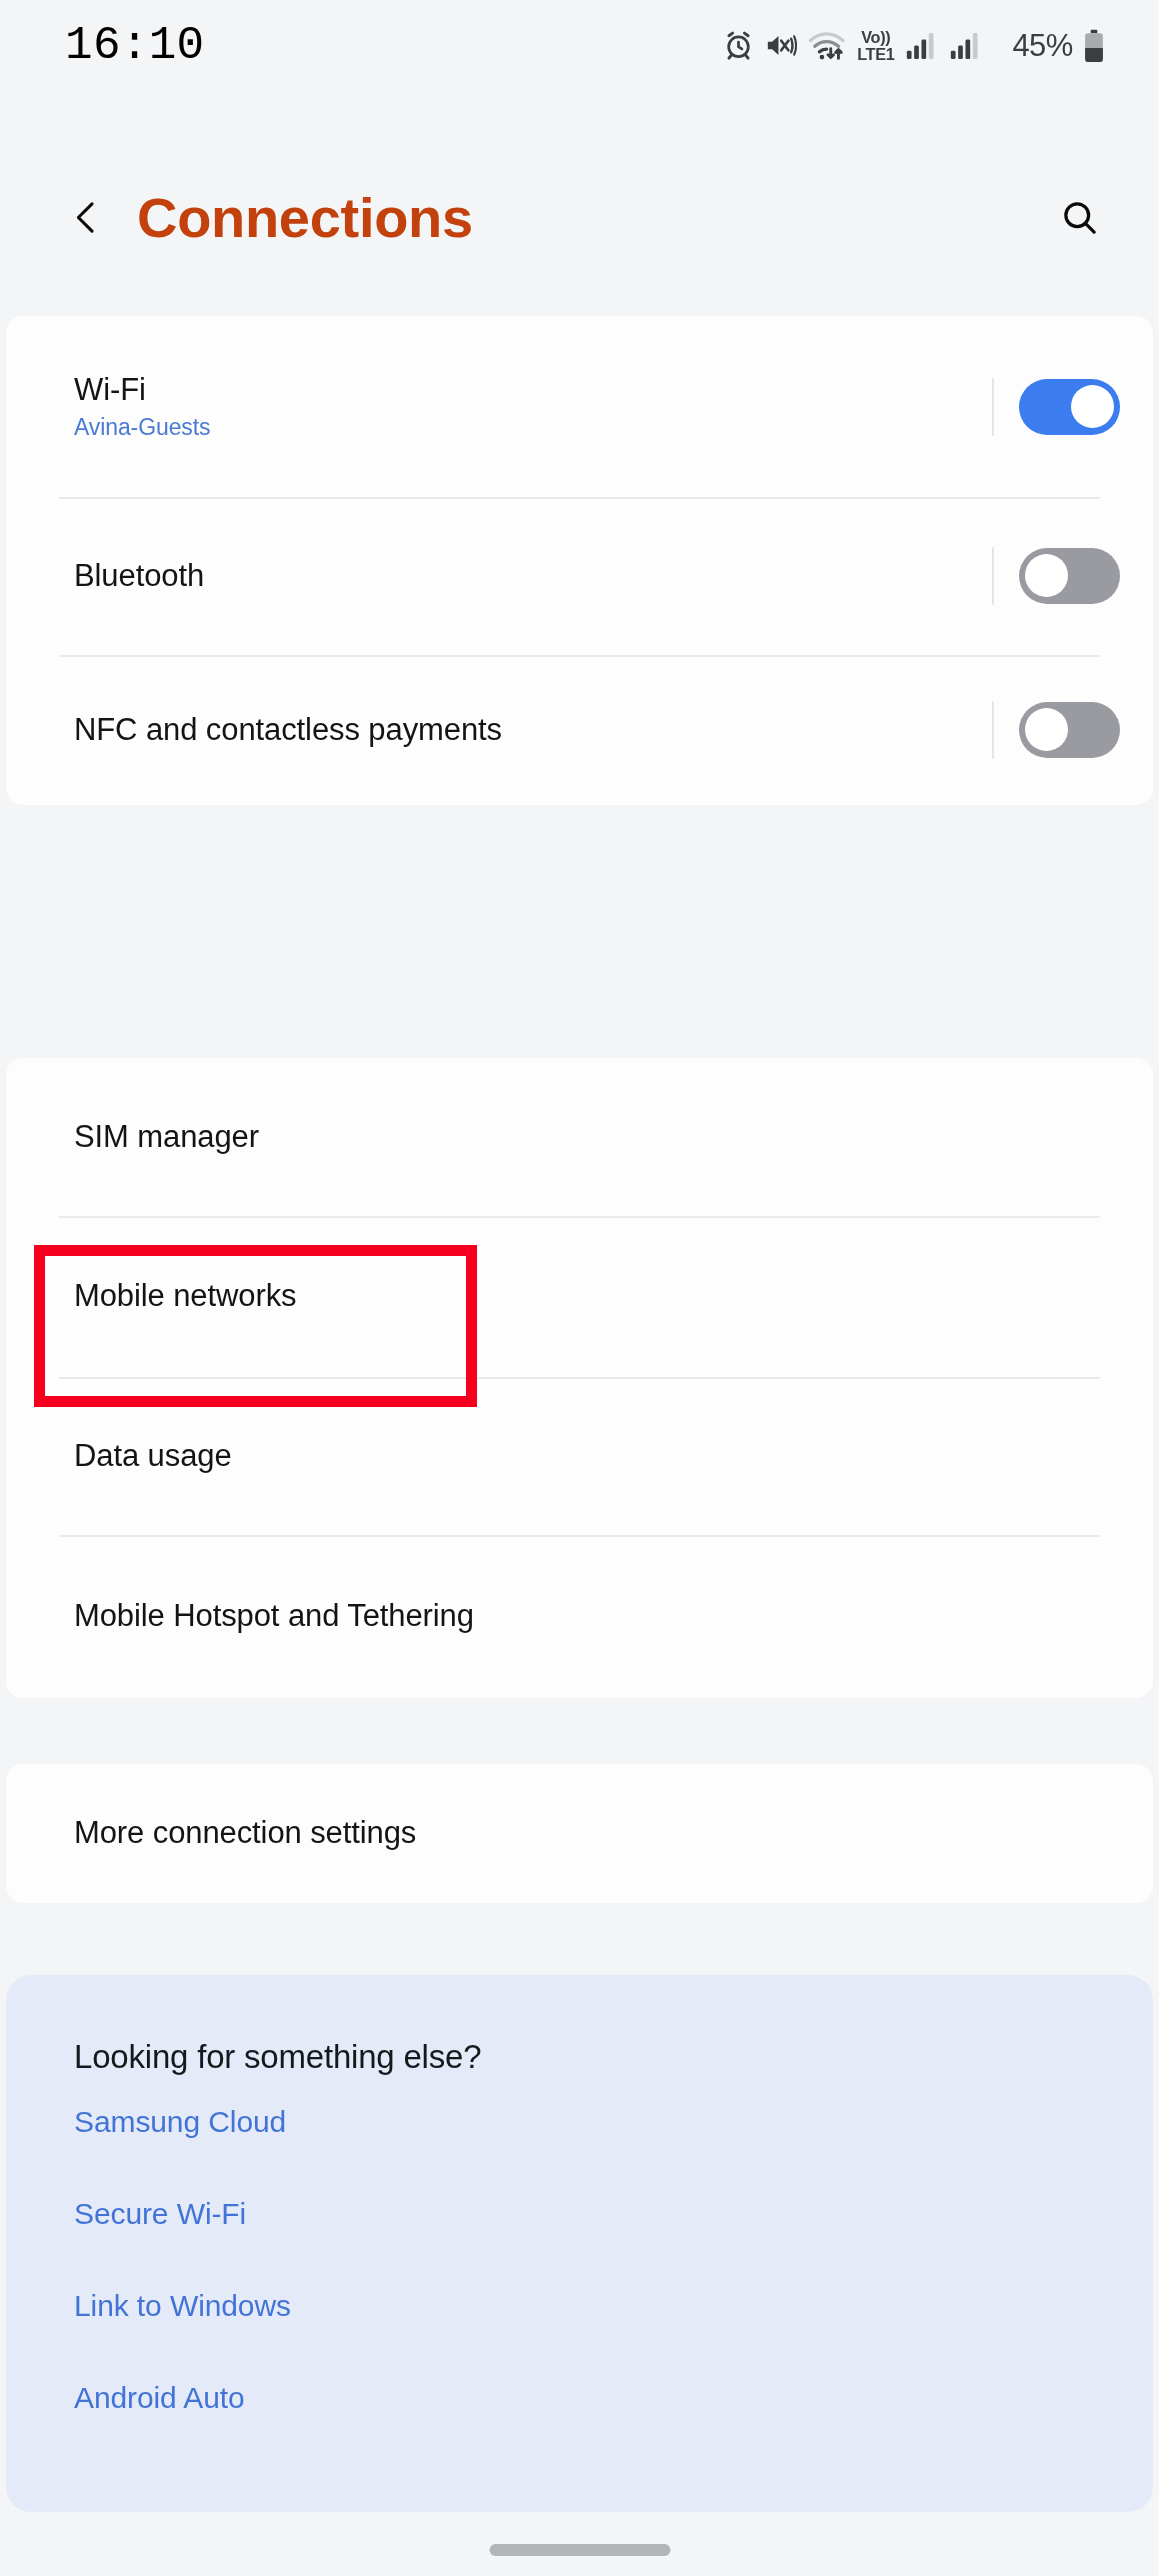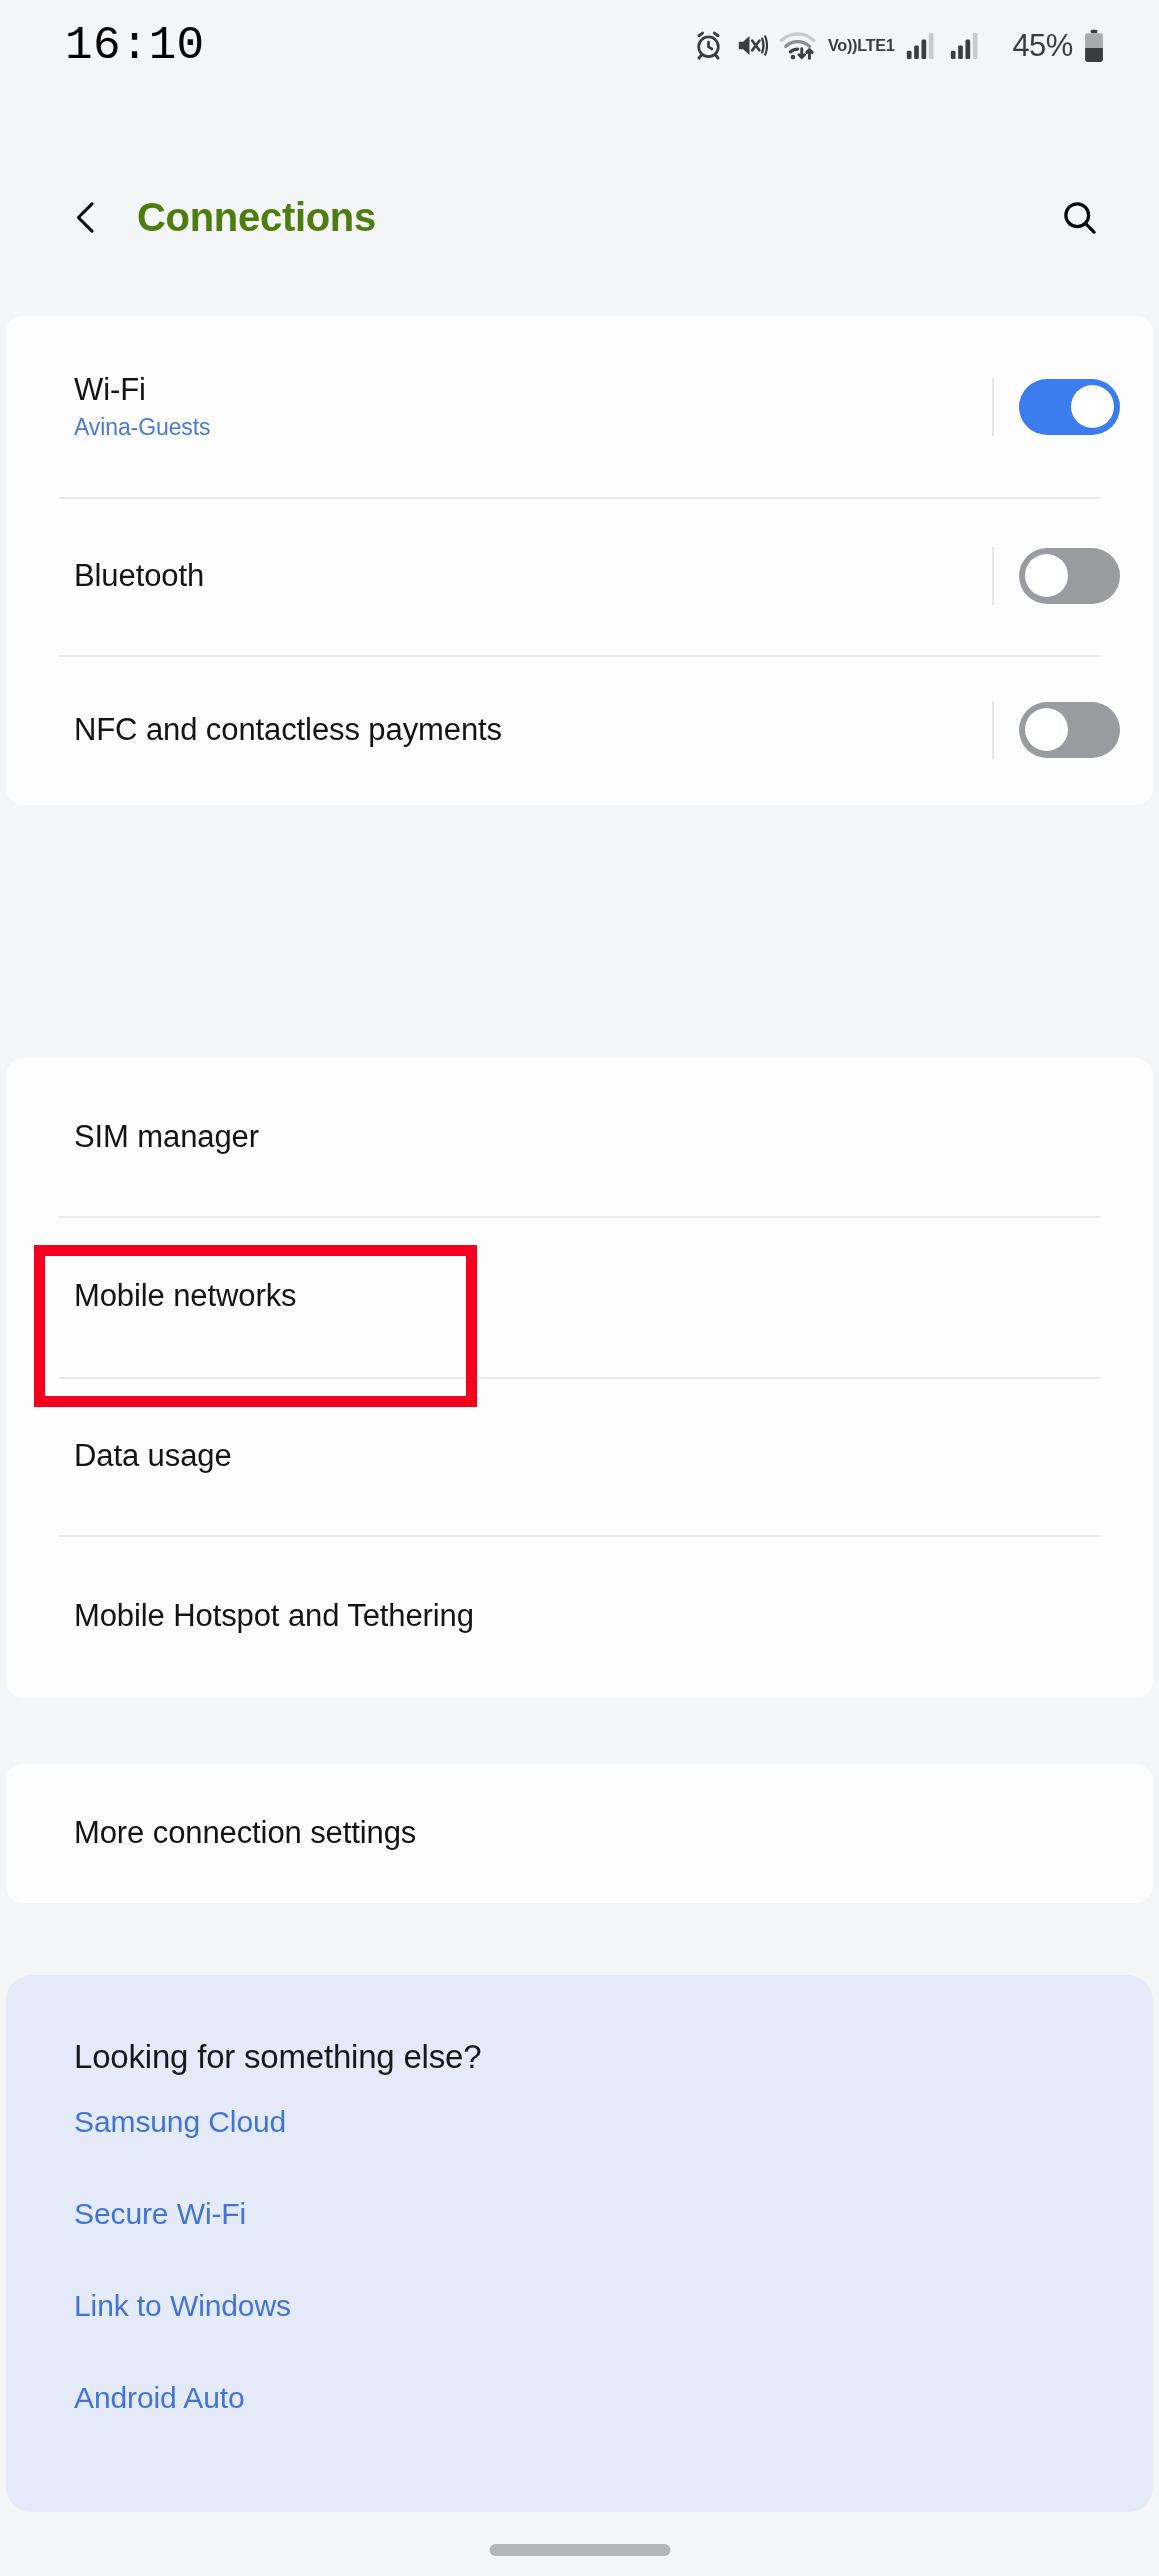--- a/index.html
+++ b/index.html
@@ -14,32 +14,32 @@
   
   .statusbar {
     position:absolute; left:0; top:0; width:1159px; height:91px;
     display:flex; align-items:center; justify-content:space-between;
     padding:0 54px 0 65px;
   }
   .status-time { font-size:46px; color:#000000; letter-spacing:0.3px; font-weight:400;font-family:Liberation Mono, monospace; }
   .status-icons { display:flex; align-items:center; gap:10.3px; }
   .status-icons svg { display:block; }
   .battery-pct { font-size:31px; color:#3b3d40; margin-left:19px; letter-spacing:-0.6px; }
-  .volte-block { display:flex; flex-direction:row; align-items:center; line-height:1; margin-left:-2.4px;}
+  .volte-block { display:flex; flex-direction:column; align-items:center; line-height:1; margin-left:-2.4px;}
   .volte-top { font-size:16.3px; color:#3b3d40; font-weight:600; letter-spacing:-0.3px;}
   .volte-bot { font-size:16.3px; color:#3b3d40; font-weight:700; letter-spacing:-0.3px;}
 
   
   .header {
     position:absolute; left:0; top:169px; width:1159px; height:97px;
     display:flex; align-items:center; padding:0 52px 0 58px;
   }
   .back-btn { width:56px; height:56px; display:flex; align-items:center; justify-content:center; cursor:pointer; }
   .page-title {
-    font-size:40px; font-weight:700; color:#4d7c0f; margin-left:23px; letter-spacing:-0.3px;
+    font-size:56px; font-weight:700; color:#c2410c; margin-left:23px; letter-spacing:-0.3px;
   }
   .spacer { flex:1; }
   .search-btn { width:56px; height:56px; display:flex; align-items:center; justify-content:center; cursor:pointer; }
 
   
   .card {
     position:absolute; left:6px; width:1147px;
     background:#fdfdfe; border-radius:17px;
   }
   .row {

